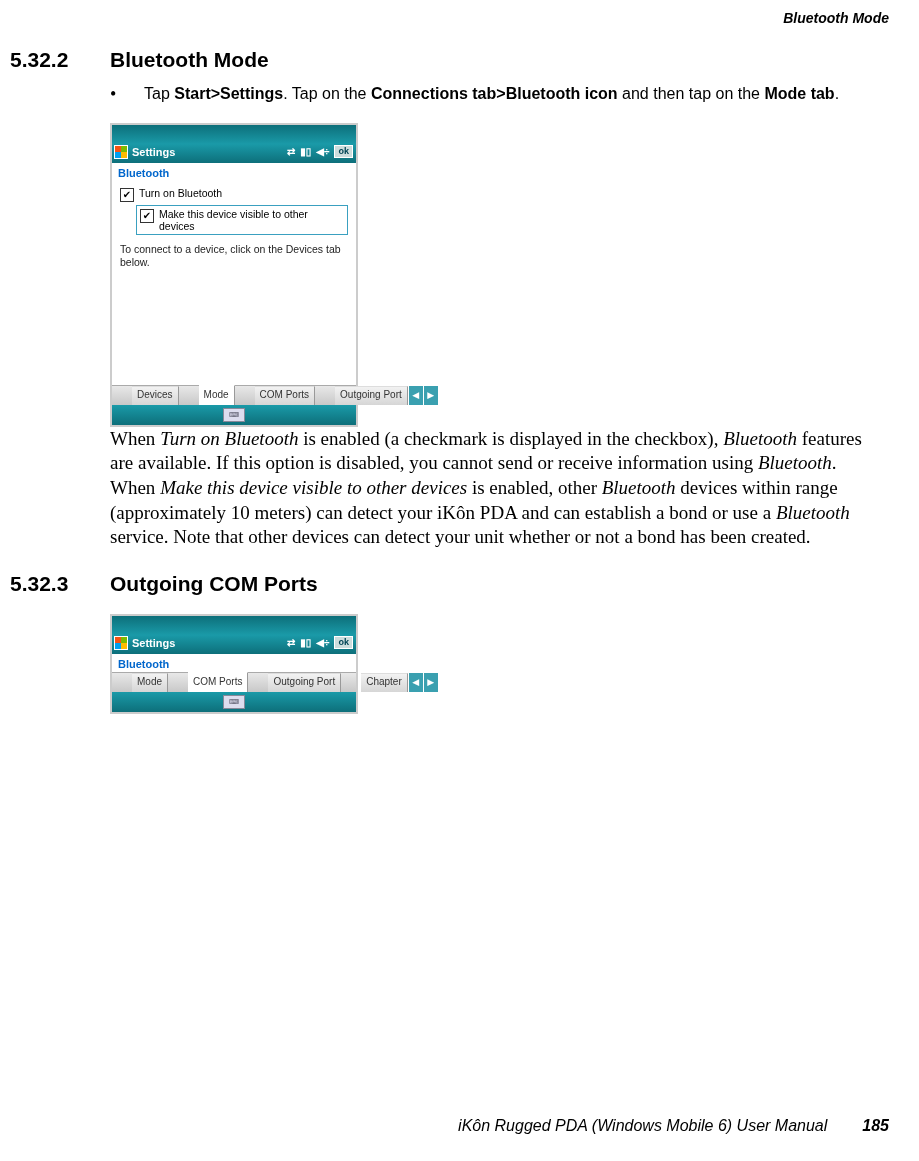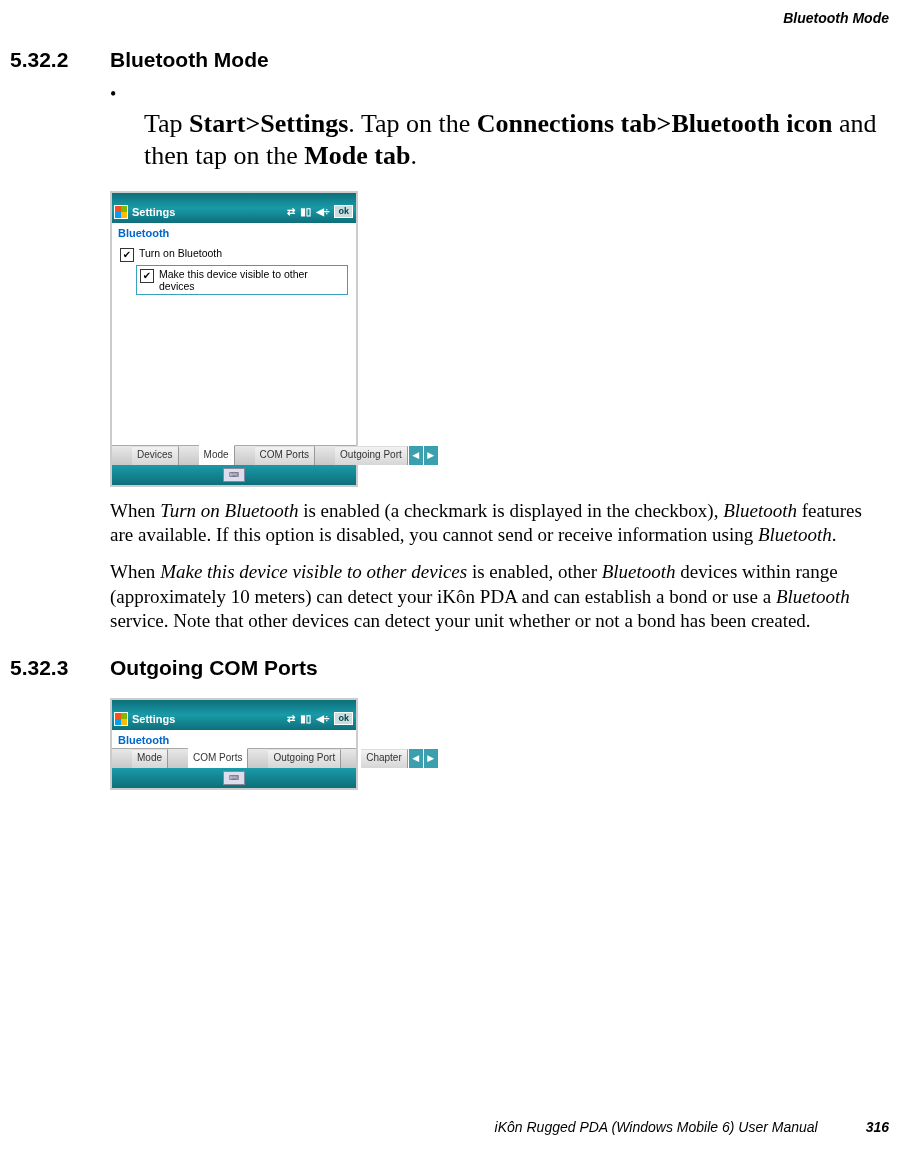--- a/index.html
+++ b/index.html
@@ -51,48 +51,46 @@
   }
   .bullet-row {
     display: flex;
     margin-top: 12px;
   }
   .bullet-dot {
     width: 34px;
     flex: 0 0 34px;
   }
   .bullet-text {
-    font-family: Liberation Serif, serif;
-    font-size: 26px;
+    font-family: Liberation Sans, sans-serif;
+    font-size: 16px;
     line-height: 1.25;
-    margin-top: 24px;
   }
   .para {
     font-family: "Times New Roman", Times, serif;
     font-size: 19px;
     line-height: 1.3;
-    margin-top: 12px;
   }
   .bold { font-weight: bold; }
   .italic { font-style: italic; }
 
   
   .device-shot {
     width: 248px;
     border: 2px solid #ccc;
     background: #fff;
     margin-top: 18px;
     box-sizing: border-box;
     font-family: Tahoma, Verdana, sans-serif;
   }
   .wm-titlebar {
     height: 22px;
     display: flex;
     align-items: center;
-    padding: 8px 3px 0 2px;
+    padding: 16px 3px 0 2px;
     background: linear-gradient(to bottom, #0d6f7a 0%, #1a9aa8 50%, #0d6f7a 100%);
     color: #fff;
     font-size: 11px;
     font-weight: bold;
   }
   .wm-flag {
     display: inline-flex;
     flex-wrap: wrap;
     width: 14px;
     height: 14px;
@@ -230,25 +228,25 @@
     font-size: 7px;
     color: #556;
   }
 
   .footer {
     position: absolute;
     bottom: 26px;
     right: 30px;
     font-family: "Trebuchet MS", Verdana, sans-serif;
     font-style: italic;
-    font-size: 14px;
+    font-size: 16px;
     color: #000;
     display: flex;
     align-items: baseline;
-    gap: 48px;
+    gap: 35px;
   }
   .footer .pagenum {
     font-weight: bold;
     font-style: italic;
   }
 </style>
 </head>
 <body>
 
 <div class="page">
@@ -289,20 +287,21 @@
       <div class="wm-subtitle">Bluetooth</div>
       <div class="wm-content">
         <div class="wm-check-row">
           <span class="wm-checkbox">✔</span>
           <span>Turn on Bluetooth</span>
         </div>
         <div class="wm-check-row sub">
           <span class="wm-checkbox">✔</span>
           <span>Make this device visible to other devices</span>
         </div>
+        <div class="wm-hint">To connect to a device, click on the Devices tab below.</div>
       </div>
       <div class="wm-tabs">
         <div class="wm-tab">Devices</div>
         <div class="wm-tab active">Mode</div>
         <div class="wm-tab">COM Ports</div>
         <div class="wm-tab">Outgoing Port</div>
         <div class="wm-tab-arrows">
           <div class="wm-arrow">◀</div>
           <div class="wm-arrow">▶</div>
         </div>
@@ -356,16 +355,16 @@
         </div>
       </div>
       <div class="wm-softbar">
         <div class="wm-kbd">⌨</div>
       </div>
     </div>
   </div>
 
   <div class="footer">
     <span>iKôn Rugged PDA (Windows Mobile 6) User Manual</span>
-    <span class="pagenum">316</span>
+    <span class="pagenum">185</span>
   </div>
 
 </div>
 
 </body></html>

